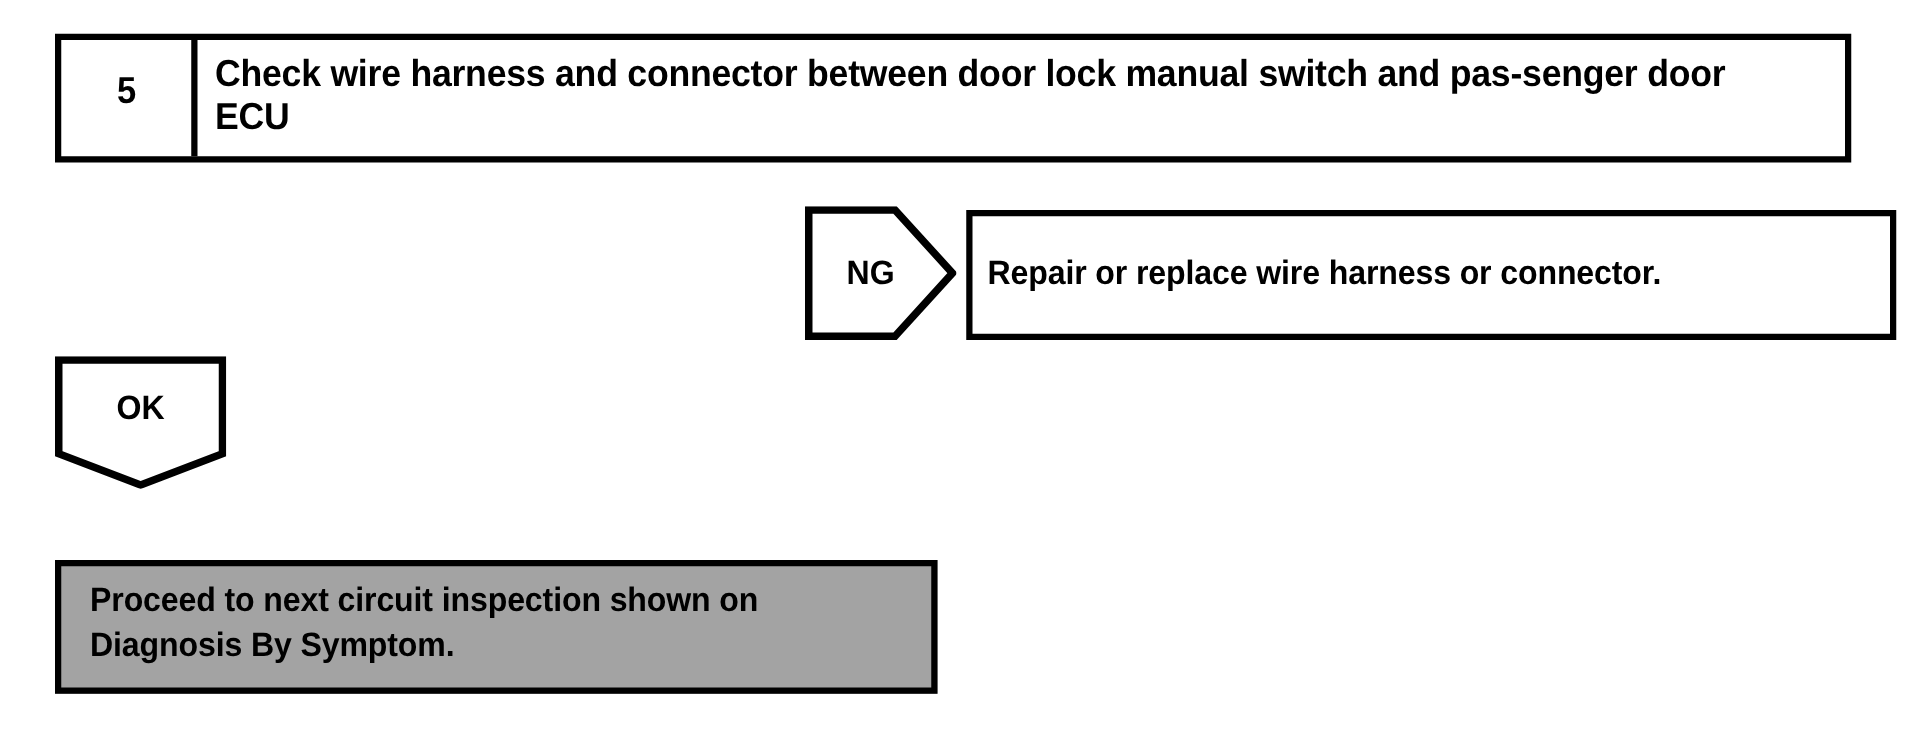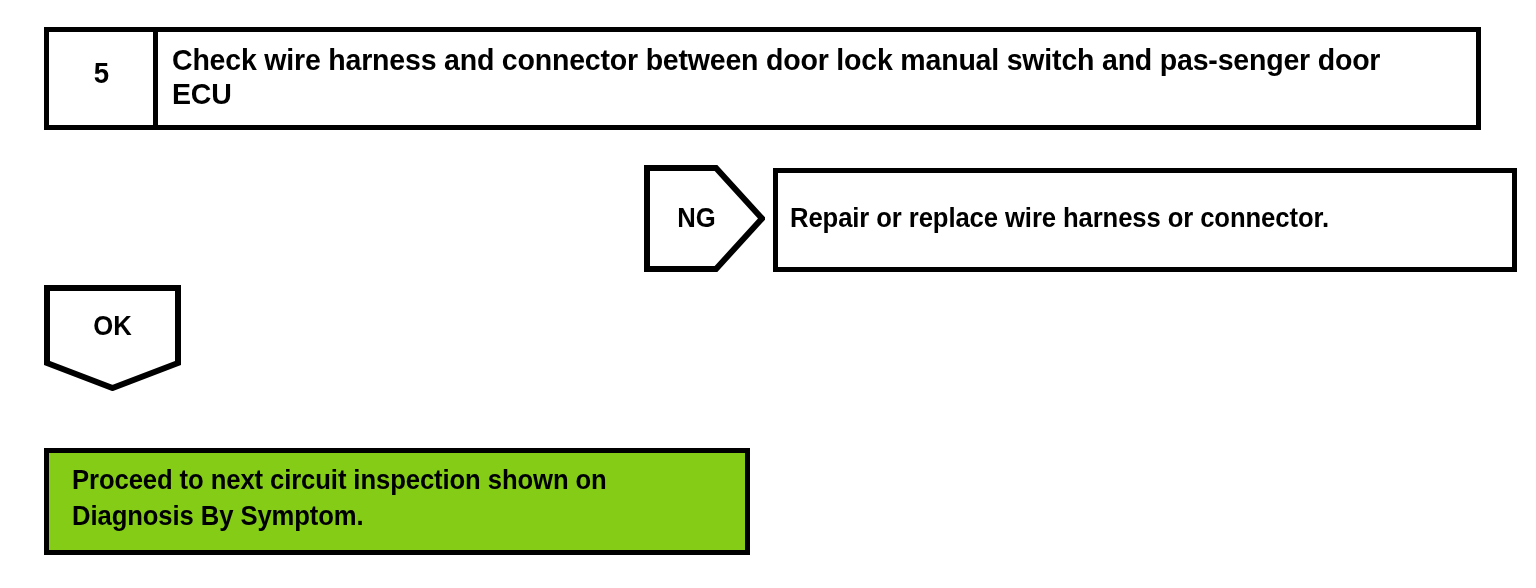--- a/index.html
+++ b/index.html
@@ -145,21 +145,21 @@
 
   
   .final-box {
     position: absolute;
     left: 44px;
     top: 448px;
     width: 706px;
     height: 107px;
     border: 5px solid #000000;
     box-sizing: border-box;
-    background: #84cc16;
+    background: #a3a3a3;
   }
   .final-text {
     position: absolute;
     left: 23px;
     top: 9px;
     width: 660px;
     font-size: 27px;
     font-weight: bold;
     line-height: 36px;
     letter-spacing: -0.1px;

